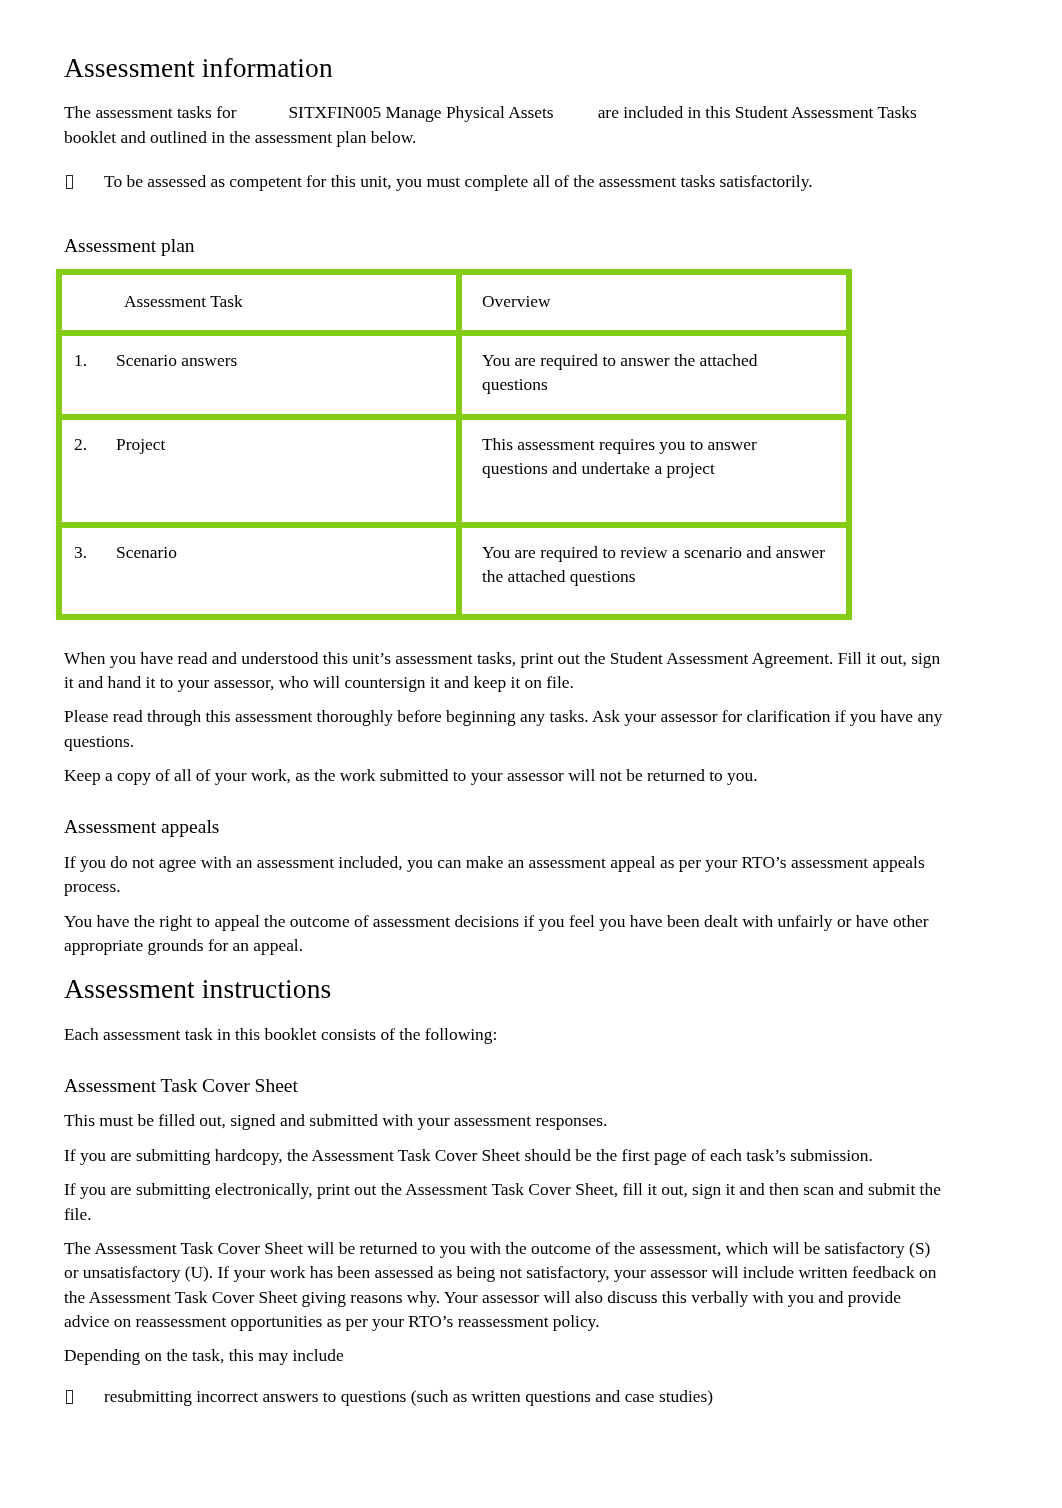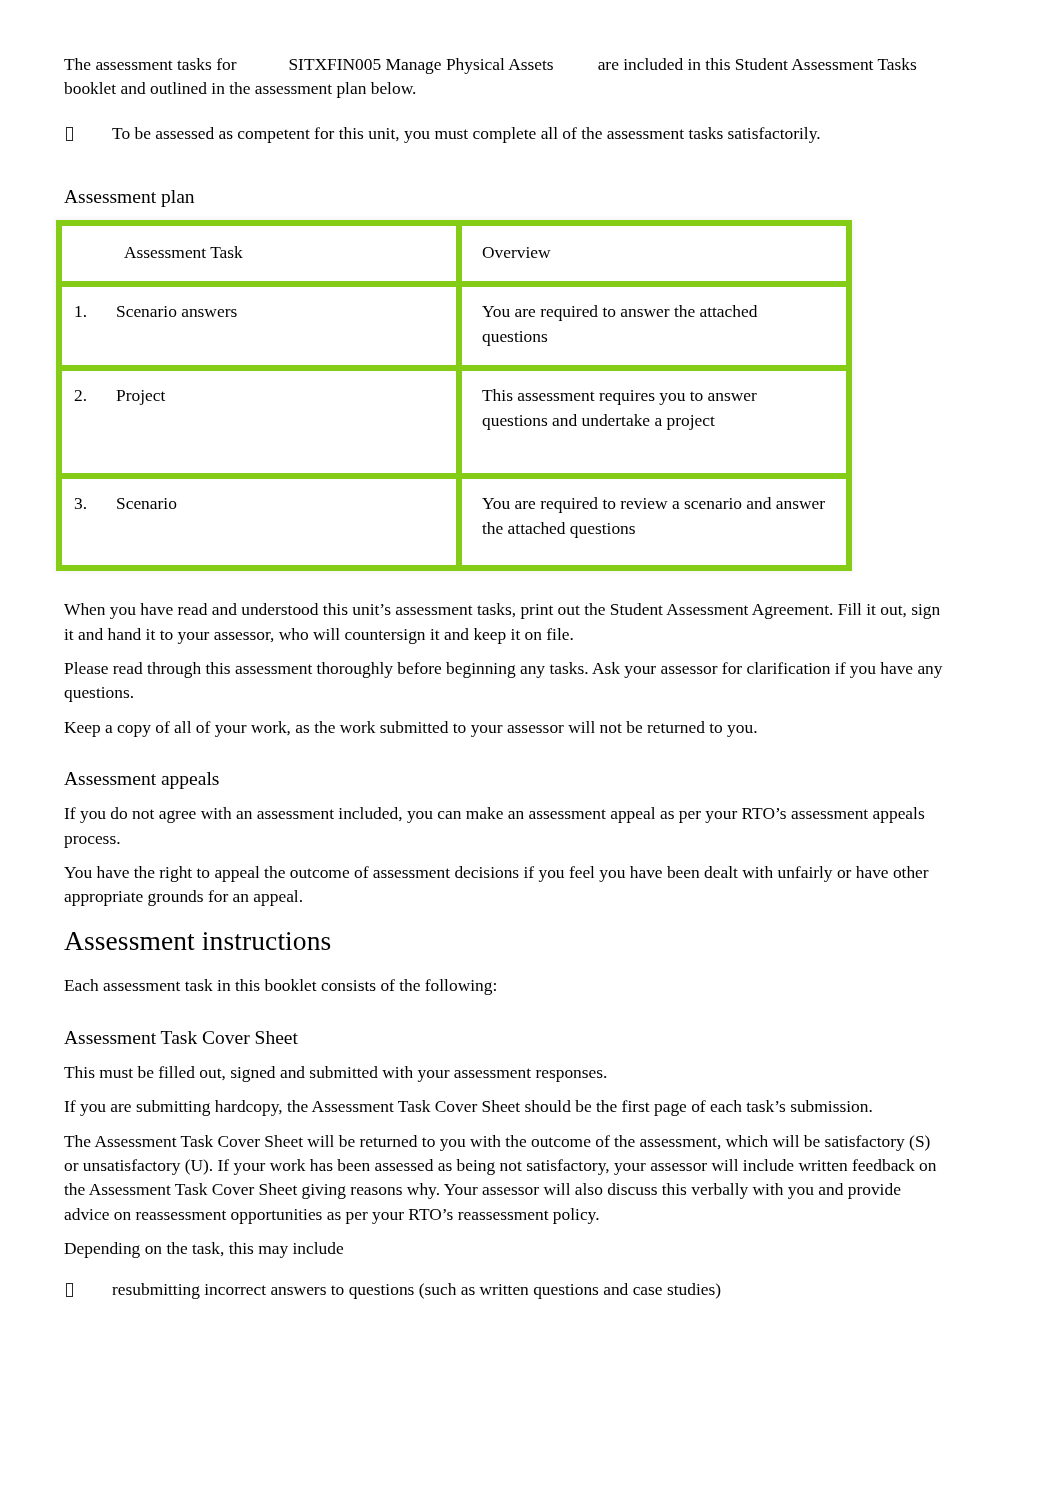--- a/index.html
+++ b/index.html
@@ -60,21 +60,20 @@
   .tab-gap { display: inline-block; width: 52px; }
   .tab-gap-2 { display: inline-block; width: 44px; }
 
   
   .tofu-row {
     display: flex;
     align-items: baseline;
     font-size: 17.4px;
     line-height: 1.40;
     margin: 0 0 10px 0;
-    gap: 8px;
   }
   .tofu-glyph {
     flex: 0 0 auto;
     width: 40px;
     padding-left: 2px;
     box-sizing: border-box;
   }
   .tofu-box {
     display: inline-block;
     width: 7px;
@@ -131,20 +130,21 @@
 
   .row-1 td { height: 52px; }
   .row-2 td { height: 76px; }
   .row-3 td { height: 60px; }
 </style>
 </head>
 <body>
 
 <div class="page">
 
+  <h1 class="doc-h1">Assessment information</h1>
 
   <p class="body-text"><span>The assessment tasks for</span><span class="tab-gap"></span><span>SITXFIN005 Manage Physical Assets</span><span class="tab-gap-2"></span><span>are included in this Student Assessment Tasks booklet and outlined in the assessment plan below.</span></p>
 
   <div class="gap-sm"></div>
 
   <div class="tofu-row">
     <span class="tofu-glyph"><span class="tofu-box"></span></span>
     <span class="tofu-text">To be assessed as competent for this unit, you must complete all of the assessment tasks satisfactorily.</span>
   </div>
 
@@ -216,20 +216,21 @@
   <div class="gap-xs"></div>
 
   <h1 class="doc-h1">Assessment instructions</h1>
   <p class="body-text">Each assessment task in this booklet consists of the following:</p>
 
   <div class="gap-md"></div>
 
   <h3 class="doc-h3">Assessment Task Cover Sheet</h3>
   <p class="body-text">This must be filled out, signed and submitted with your assessment responses.</p>
   <p class="body-text">If you are submitting hardcopy, the Assessment Task Cover Sheet should be the first page of each task’s submission.</p>
+  <p class="body-text">If you are submitting electronically, print out the Assessment Task Cover Sheet, fill it out, sign it and then scan and submit the file.</p>
   <p class="body-text">The Assessment Task Cover Sheet will be returned to you with the outcome of the assessment, which will be satisfactory (S) or unsatisfactory (U). If your work has been assessed as being not satisfactory, your assessor will include written feedback on the Assessment Task Cover Sheet giving reasons why. Your assessor will also discuss this verbally with you and provide advice on reassessment opportunities as per your RTO’s reassessment policy.</p>
   <p class="body-text">Depending on the task, this may include</p>
 
   <div class="gap-xs"></div>
 
   <div class="tofu-row">
     <span class="tofu-glyph"><span class="tofu-box"></span></span>
     <span class="tofu-text">resubmitting incorrect answers to questions (such as written questions and case studies)</span>
   </div>
 

